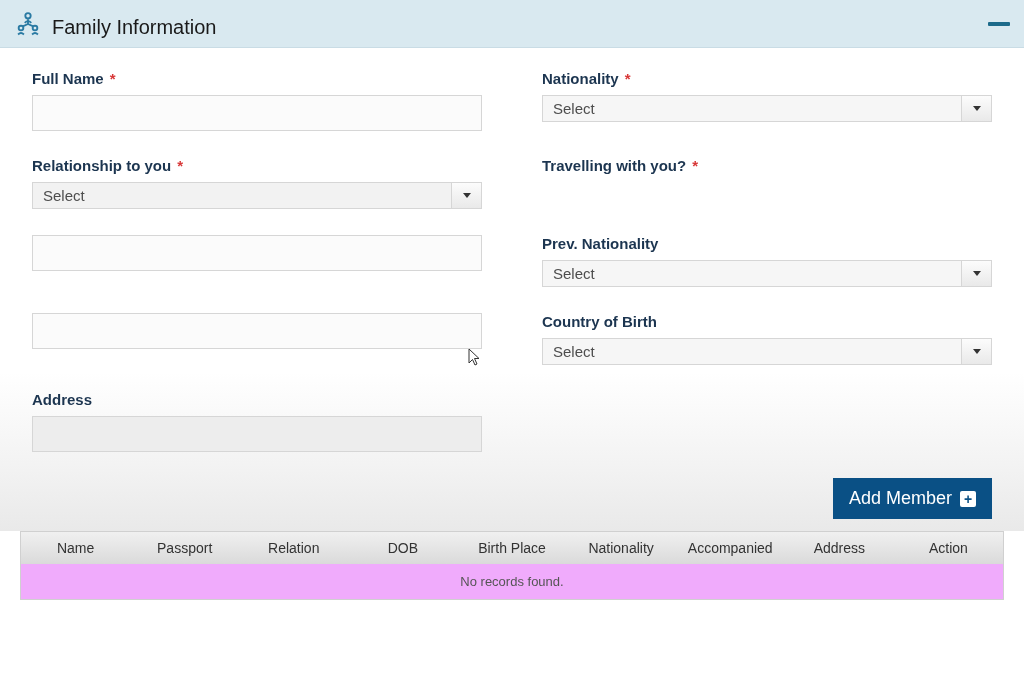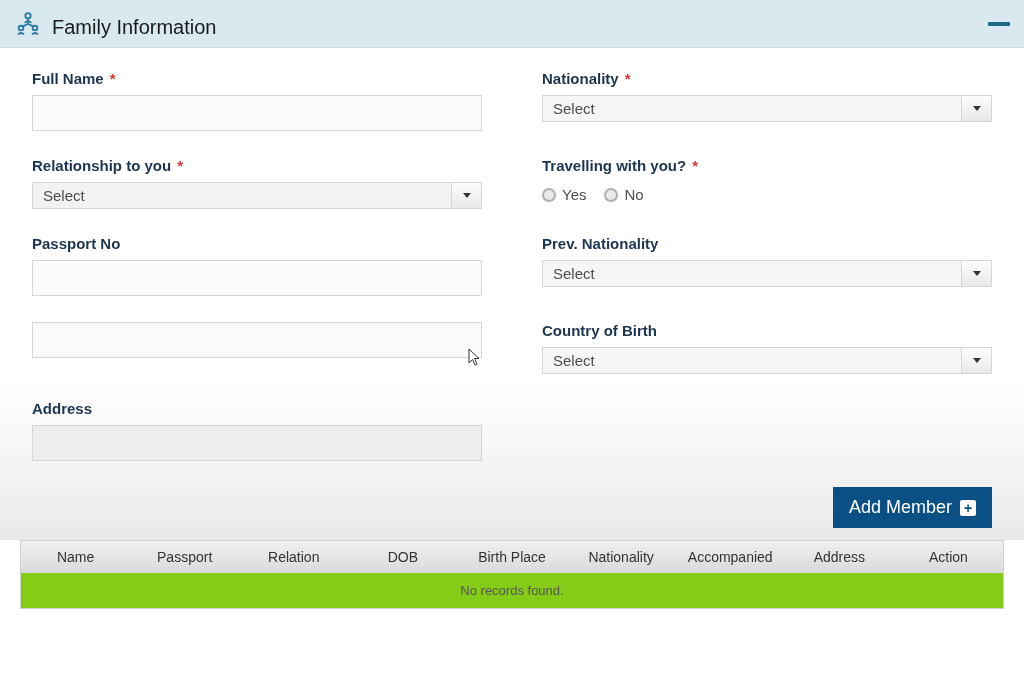--- a/index.html
+++ b/index.html
@@ -163,21 +163,21 @@
       flex: 1;
       text-align: center;
       font-size: 14px;
       color: #333;
     }
     .table-empty {
       text-align: center;
       padding: 10px 0;
       font-size: 13px;
       color: #555;
-      background: #84cc16;
+      background: #f0abfc;
     }
     .cursor {
       position: absolute;
       left: 468px;
       top: 348px;
       pointer-events: none;
     }
   </style>
 </head>
 <body>
@@ -232,34 +232,23 @@
           <div class="caret-down"></div>
         </div>
     </div>
   </div>
 
   <div class="form-group">
     <label class="form-label">
       <span>Travelling with you?</span>
       <span class="req">*</span>
     </label>
-    <div class="radio-row">
-      <div class="radio-item">
-        <div class="radio-dot"></div>
-        <span class="radio-label">Yes</span>
-      </div>
-      <div class="radio-item">
-        <div class="radio-dot"></div>
-        <span class="radio-label">No</span>
-      </div>
-    </div>
-  </div>
-
-  <div class="form-group">
-    <label class="form-label">Passport No</label>
+  </div>
+
+  <div class="form-group">
     <input type="text" class="text-input" value="" style="">
   </div>
 
   <div class="form-group">
     <label class="form-label">Prev. Nationality</label>
     <div class="select-wrap">
       <div class="select-display light">Select</div>
       <div class="select-caret">
           <div class="caret-down"></div>
         </div>

